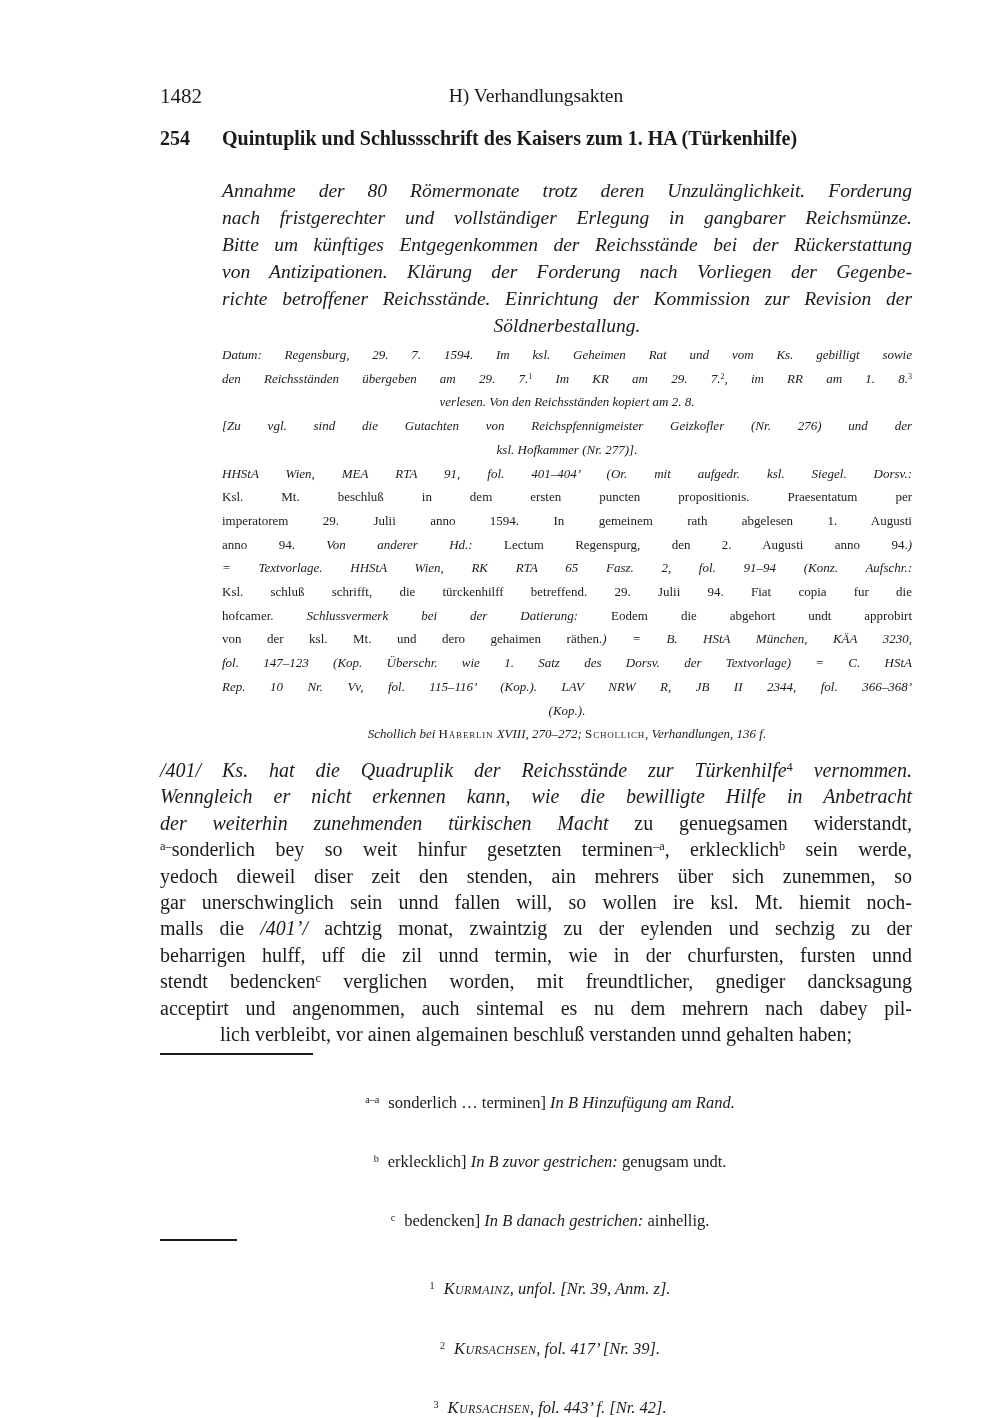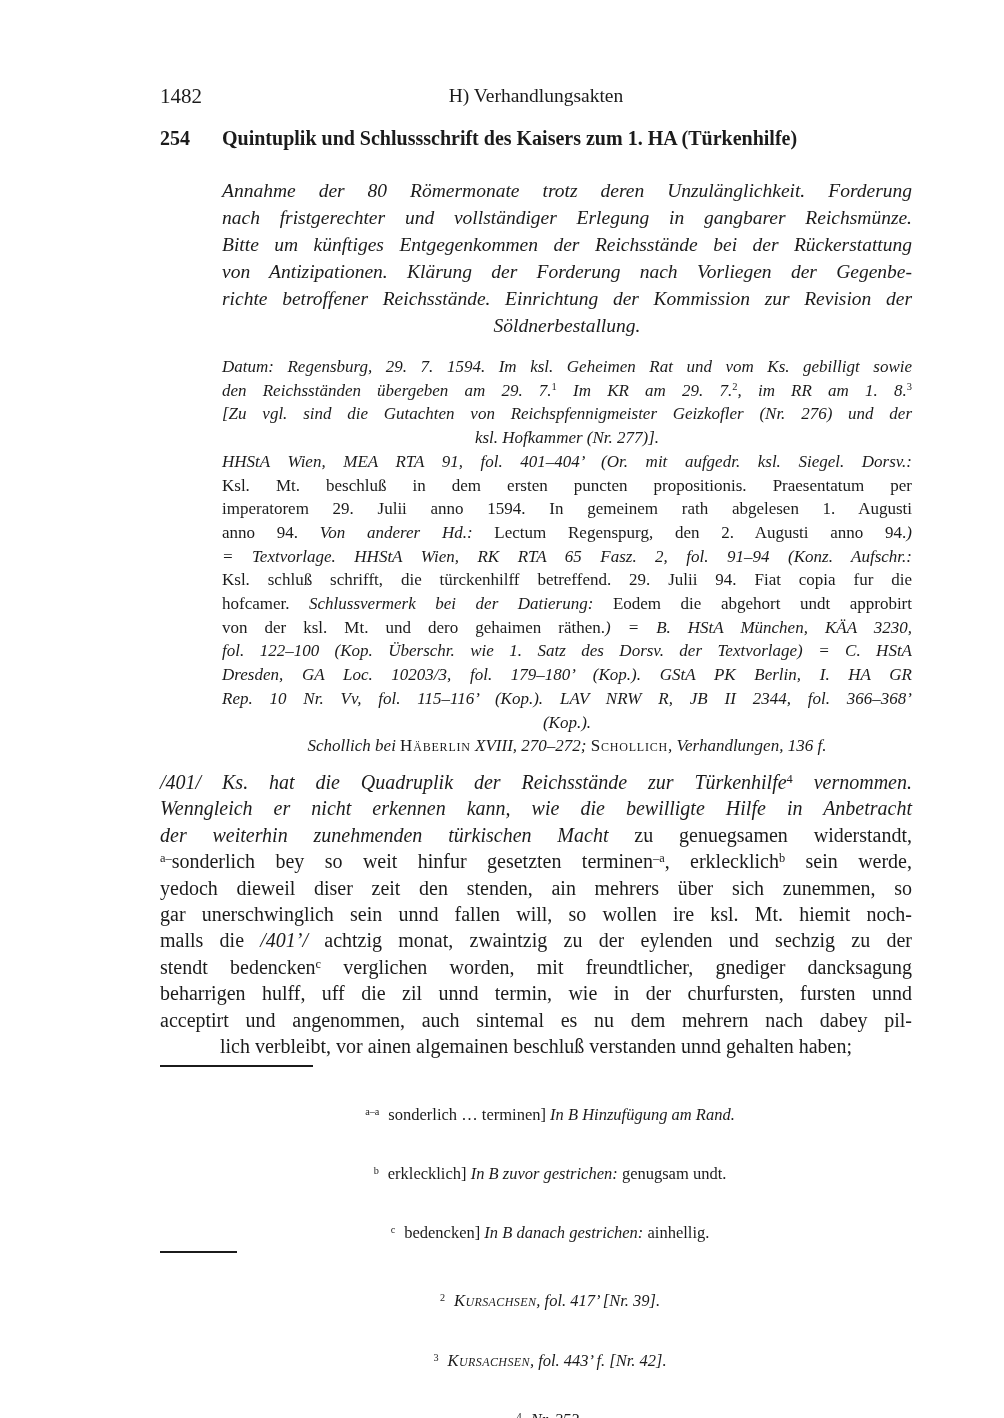--- a/index.html
+++ b/index.html
@@ -14,21 +14,21 @@
   .header-row {position:relative; height:24px; font-size:21px; line-height:24px;}
   .page-number {position:absolute; left:0; top:0;}
   .running-head {position:absolute; left:0; right:0; text-align:center; font-size:19.5px;}
 
   .doc-heading {display:flex; margin-top:16px; font-weight:bold; font-size:20px; line-height:28px;}
   .doc-number {width:62px; flex:none;}
   .doc-title {flex:1;}
 
   .block {box-sizing:border-box;}
   .summary {margin-left:62px; width:690px; margin-top:25px; font-size:19.5px; line-height:27px;}
-  .provenance {margin-left:62px; width:690px; margin-top:16px; font-size:17px; line-height:23.7px;}
+  .provenance {margin-left:62px; width:690px; margin-top:4px; font-size:13px; line-height:23.7px;}
   .main-text {margin-top:11px; font-size:20px; line-height:26.4px;}
   .apparatus {margin-top:6px; font-size:16.5px; line-height:23px;}
   .footnotes {margin-top:7px; font-size:16.5px; line-height:23.5px;}
 
   .rule-a {margin-top:6px; width:153px; height:2px; background:#1b1b1b;}
   .rule-b {margin-top:7px; width:77px; height:2px; background:#1b1b1b;}
 
   .tline {text-align:center;}
   .tline.just {text-align:justify; text-align-last:justify;}
 
@@ -61,61 +61,62 @@
         <div class="tline just"><span class="seg-i">nach fristgerechter und vollständiger Erlegung in gangbarer Reichsmünze.</span></div>
         <div class="tline just"><span class="seg-i">Bitte um künftiges Entgegenkommen der Reichsstände bei der Rückerstattung</span></div>
         <div class="tline just"><span class="seg-i">von Antizipationen. Klärung der Forderung nach Vorliegen der Gegenbe-</span></div>
         <div class="tline just"><span class="seg-i">richte betroffener Reichsstände. Einrichtung der Kommission zur Revision der</span></div>
         <div class="tline"><span class="seg-i">Söldnerbestallung.</span></div>
       </div>
 
     <div class="block provenance">
         <div class="tline just"><span class="seg-i">Datum: Regensburg, 29. 7. 1594. Im ksl. Geheimen Rat und vom Ks. gebilligt sowie</span></div>
         <div class="tline just"><span class="seg-i">den Reichsständen übergeben am 29. 7.</span><span class="seg-sup">1</span><span class="seg-i"> Im KR am 29. 7.</span><span class="seg-sup">2</span><span class="seg-i">, im RR am 1. 8.</span><span class="seg-sup">3</span></div>
+        <div class="tline"><span class="seg-i">verlesen. Von den Reichsständen kopiert am 2. 8.</span></div>
         <div class="tline just"><span class="seg-i">[Zu vgl. sind die Gutachten von Reichspfennigmeister Geizkofler (Nr. 276) und der</span></div>
         <div class="tline"><span class="seg-i">ksl. Hofkammer (Nr. 277)].</span></div>
         <div class="tline just"><span class="seg-i">HHStA Wien, MEA RTA 91, fol. 401–404’ (Or. mit aufgedr. ksl. Siegel. Dorsv.:</span></div>
         <div class="tline just"><span class="seg-r">Ksl. Mt. beschluß in dem ersten puncten propositionis. Praesentatum per</span></div>
         <div class="tline just"><span class="seg-r">imperatorem 29. Julii anno 1594. In gemeinem rath abgelesen 1. Augusti</span></div>
         <div class="tline just"><span class="seg-r">anno 94. </span><span class="seg-i">Von anderer Hd.: </span><span class="seg-r">Lectum Regenspurg, den 2. Augusti anno 94.</span><span class="seg-i">)</span></div>
         <div class="tline just"><span class="seg-i">= Textvorlage. HHStA Wien, RK RTA 65 Fasz. 2, fol. 91–94 (Konz. Aufschr.:</span></div>
         <div class="tline just"><span class="seg-r">Ksl. schluß schrifft, die türckenhilff betreffend. 29. Julii 94. Fiat copia fur die</span></div>
         <div class="tline just"><span class="seg-r">hofcamer. </span><span class="seg-i">Schlussvermerk bei der Datierung: </span><span class="seg-r">Eodem die abgehort undt approbirt</span></div>
         <div class="tline just"><span class="seg-r">von der ksl. Mt. und dero gehaimen räthen.</span><span class="seg-i">) = B. HStA München, KÄA 3230,</span></div>
-        <div class="tline just"><span class="seg-i">fol. 122–100 (Kop. Überschr. wie 1. Satz des Dorsv. der Textvorlage) = C. HStA</span></div>
-        <div class="tline just"><span class="seg-i">Dresden, GA Loc. 10203/3, fol. 179–180’ (Kop.). GStA PK Berlin, I. HA GR</span></div>
+        <div class="tline just"><span class="seg-i">fol. 147–123 (Kop. Überschr. wie 1. Satz des Dorsv. der Textvorlage) = C. HStA</span></div>
         <div class="tline just"><span class="seg-i">Rep. 10 Nr. Vv, fol. 115–116’ (Kop.). LAV NRW R, JB II 2344, fol. 366–368’</span></div>
         <div class="tline"><span class="seg-i">(Kop.).</span></div>
         <div class="tline"><span class="seg-i">Schollich bei </span><span class="seg-sc">Häberlin</span><span class="seg-i"> XVIII, 270–272; </span><span class="seg-sc">Schollich</span><span class="seg-i">, Verhandlungen, 136 f.</span></div>
       </div>
 
     <div class="block main-text">
         <div class="tline just"><span class="seg-i">/401/ Ks. hat die Quadruplik der Reichsstände zur Türkenhilfe</span><span class="seg-sup">4</span><span class="seg-i"> vernommen.</span></div>
         <div class="tline just"><span class="seg-i">Wenngleich er nicht erkennen kann, wie die bewilligte Hilfe in Anbetracht</span></div>
         <div class="tline just"><span class="seg-i">der weiterhin zunehmenden türkischen Macht </span><span class="seg-r">zu genuegsamen widerstandt,</span></div>
         <div class="tline just"><span class="seg-sup">a–</span><span class="seg-r">sonderlich bey so weit hinfur gesetzten terminen</span><span class="seg-sup">–a</span><span class="seg-r">, erklecklich</span><span class="seg-sup">b</span><span class="seg-r"> sein werde,</span></div>
         <div class="tline just"><span class="seg-r">yedoch dieweil diser zeit den stenden, ain mehrers über sich zunemmen, so</span></div>
         <div class="tline just"><span class="seg-r">gar unerschwinglich sein unnd fallen will, so wollen ire ksl. Mt. hiemit noch-</span></div>
         <div class="tline just"><span class="seg-r">malls die </span><span class="seg-i">/401’/</span><span class="seg-r"> achtzig monat, zwaintzig zu der eylenden und sechzig zu der</span></div>
+        <div class="tline just"><span class="seg-r">beharrigen hulff, uff die zil unnd termin, wie in der churfursten, fursten unnd</span></div>
         <div class="tline just"><span class="seg-r">stendt bedencken</span><span class="seg-sup">c</span><span class="seg-r"> verglichen worden, mit freundtlicher, gnediger dancksagung</span></div>
-        <div class="tline just"><span class="seg-r">beharrigen hulff, uff die zil unnd termin, wie in der churfursten, fursten unnd</span></div>
         <div class="tline just"><span class="seg-r">acceptirt und angenommen, auch sintemal es nu dem mehrern nach dabey pil-</span></div>
         <div class="tline"><span class="seg-r">lich verbleibt, vor ainen algemainen beschluß verstanden unnd gehalten haben;</span></div>
       </div>
 
     <div class="rule-a"></div>
 
     <div class="block apparatus">
         <div class="tline note-line"><span class="seg-sup">a–a</span><span class="seg-r">sonderlich … terminen] </span><span class="seg-i">In B Hinzufügung am Rand.</span></div>
         <div class="tline note-line"><span class="seg-sup">b</span><span class="seg-r">erklecklich] </span><span class="seg-i">In B zuvor gestrichen: </span><span class="seg-r">genugsam undt.</span></div>
         <div class="tline note-line"><span class="seg-sup">c</span><span class="seg-r">bedencken] </span><span class="seg-i">In B danach gestrichen: </span><span class="seg-r">ainhellig.</span></div>
       </div>
 
     <div class="rule-b"></div>
 
     <div class="block footnotes">
+        <div class="tline note-line"><span class="seg-sup">1</span><span class="seg-isc">Kurmainz</span><span class="seg-i">, unfol. [Nr. 39, Anm. z].</span></div>
         <div class="tline note-line"><span class="seg-sup">2</span><span class="seg-isc">Kursachsen</span><span class="seg-i">, fol. 417’ [Nr. 39].</span></div>
         <div class="tline note-line"><span class="seg-sup">3</span><span class="seg-isc">Kursachsen</span><span class="seg-i">, fol. 443’ f. [Nr. 42].</span></div>
         <div class="tline note-line"><span class="seg-sup">4</span><span class="seg-i">Nr. 253.</span></div>
       </div>
 
   </div>
 </div>
 
 </body></html>

